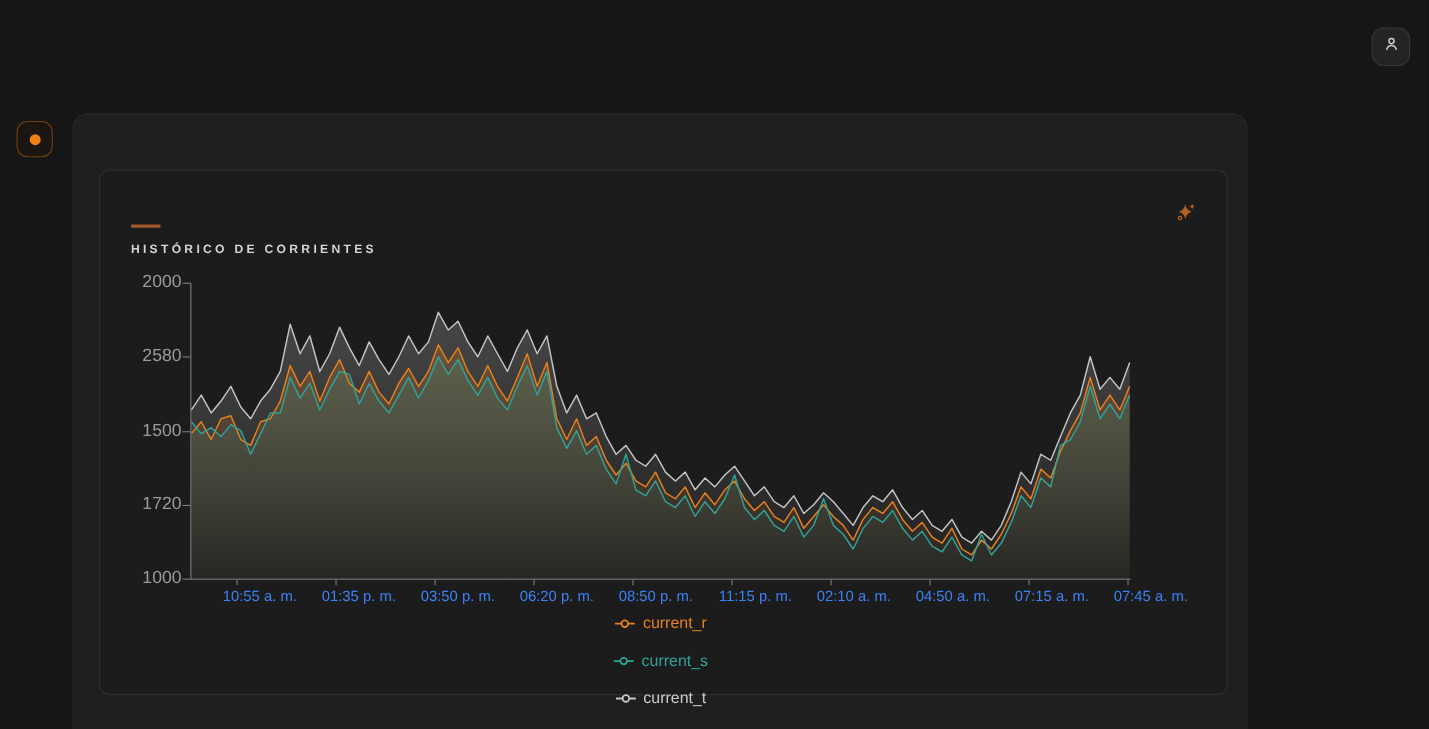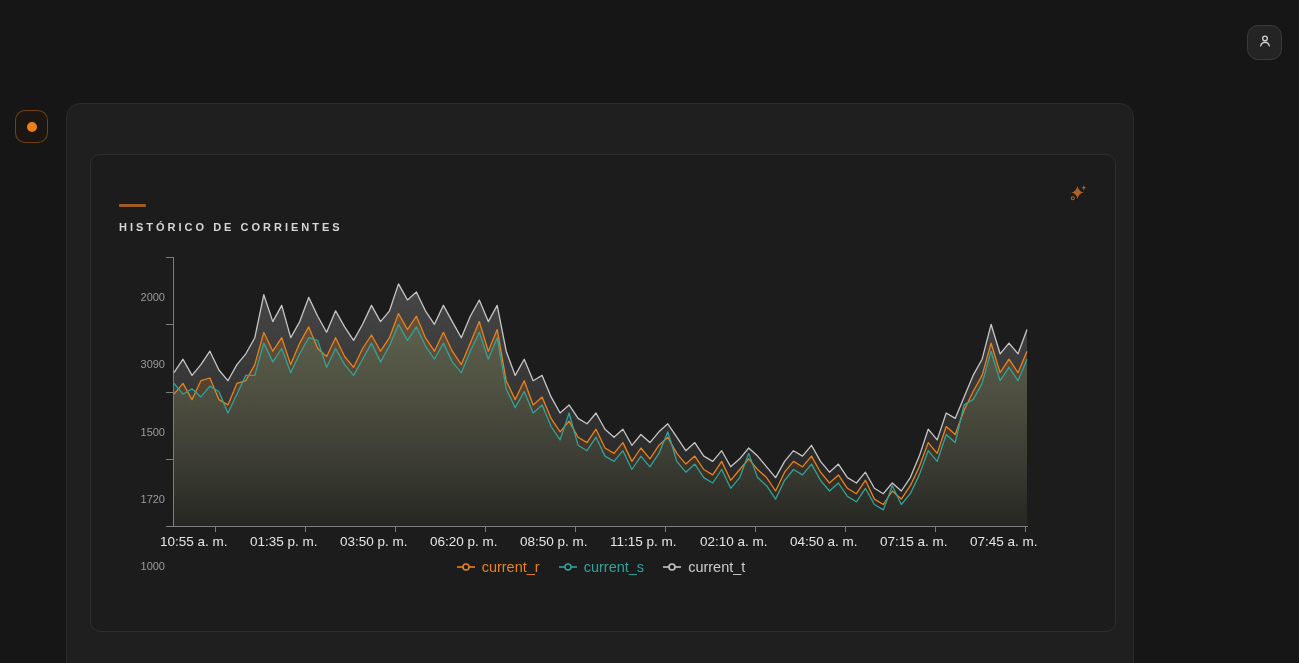--- a/index.html
+++ b/index.html
@@ -46,30 +46,30 @@
   }
   .sparkle-btn {
     position:absolute; left:975px; top:27px; width:24px; height:24px;
     background:transparent; border:none; cursor:pointer; padding:0;
   }
   
   .axis-line { position:absolute; background:#7d7d7d; }
   .tick { position:absolute; background:#7d7d7d; }
   .y-label {
     position:absolute; width:55px; text-align:right; color:#9b9b9b;
-    font-size:11px; line-height:16px;margin-top:40px;
+    font-size:16px; line-height:16px;
   }
   .x-label {
-    position:absolute; width:110px; text-align:left; color:#e5e5e5;
+    position:absolute; width:110px; text-align:right; color:#3b82f6;
     font-size:13.5px; line-height:16px; white-space:nowrap;
   }
   .plot-svg { position:absolute; overflow:visible; }
   .legend {
     position:absolute; left:83px; top:404px; width:853px;
-    display:flex; justify-content:center; align-items:center; gap:18px;
+    display:flex; justify-content:center; align-items:center; gap:18px;flex-direction:column;
   }
   .legend-item { display:flex; align-items:center; gap:6px; cursor:pointer; font-size:14.5px; }
 </style>
 </head>
 <body>
 
 <div class="page">
 
 
   <div class="user-btn">
@@ -101,21 +101,21 @@
       <div id="chart-area">
           <div class="axis-line" style="left:82px;top:102px;width:1px;height:270px"></div>
           <div class="axis-line" style="left:82px;top:371px;width:855px;height:1px"></div>
           <div class="tick" style="left:75px;top:371px;width:7px;height:1px"></div>
           <div class="y-label" style="left:19px;top:363px">1000</div>
           <div class="tick" style="left:75px;top:303.75px;width:7px;height:1px"></div>
           <div class="y-label" style="left:19px;top:295.75px">1720</div>
           <div class="tick" style="left:75px;top:236.5px;width:7px;height:1px"></div>
           <div class="y-label" style="left:19px;top:228.5px">1500</div>
           <div class="tick" style="left:75px;top:169.25px;width:7px;height:1px"></div>
-          <div class="y-label" style="left:19px;top:161.25px">3090</div>
+          <div class="y-label" style="left:19px;top:161.25px">2580</div>
           <div class="tick" style="left:75px;top:102px;width:7px;height:1px"></div>
           <div class="y-label" style="left:19px;top:94px">2000</div>
           <div class="tick" style="left:124px;top:372px;width:1px;height:5px"></div>
           <div class="x-label" style="left:69px;top:379px">10:55 a. m.</div>
           <div class="tick" style="left:214px;top:372px;width:1px;height:5px"></div>
           <div class="x-label" style="left:159px;top:379px">01:35 p. m.</div>
           <div class="tick" style="left:304px;top:372px;width:1px;height:5px"></div>
           <div class="x-label" style="left:249px;top:379px">03:50 p. m.</div>
           <div class="tick" style="left:394px;top:372px;width:1px;height:5px"></div>
           <div class="x-label" style="left:339px;top:379px">06:20 p. m.</div>

